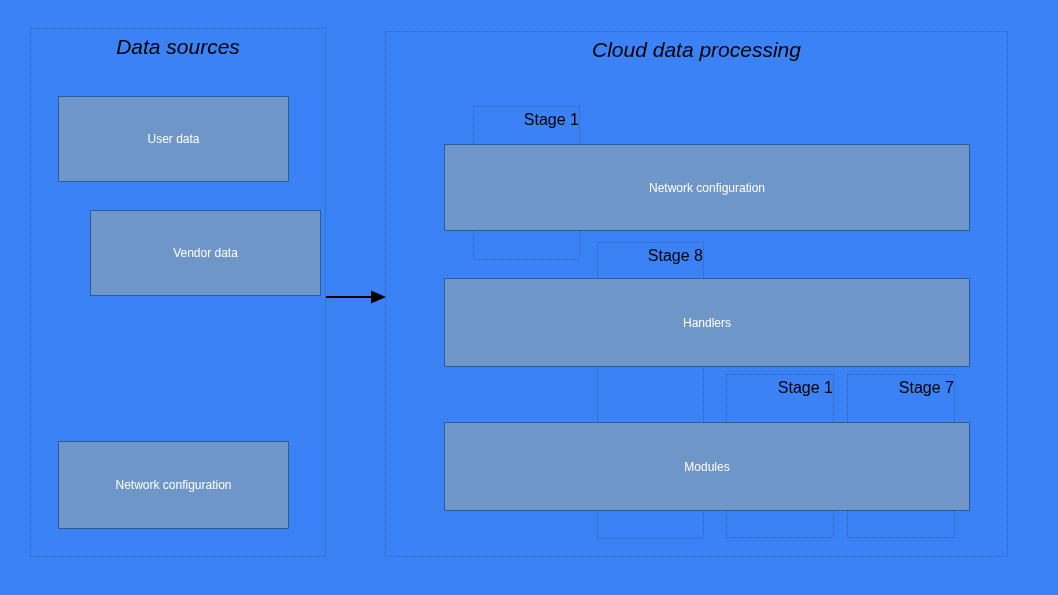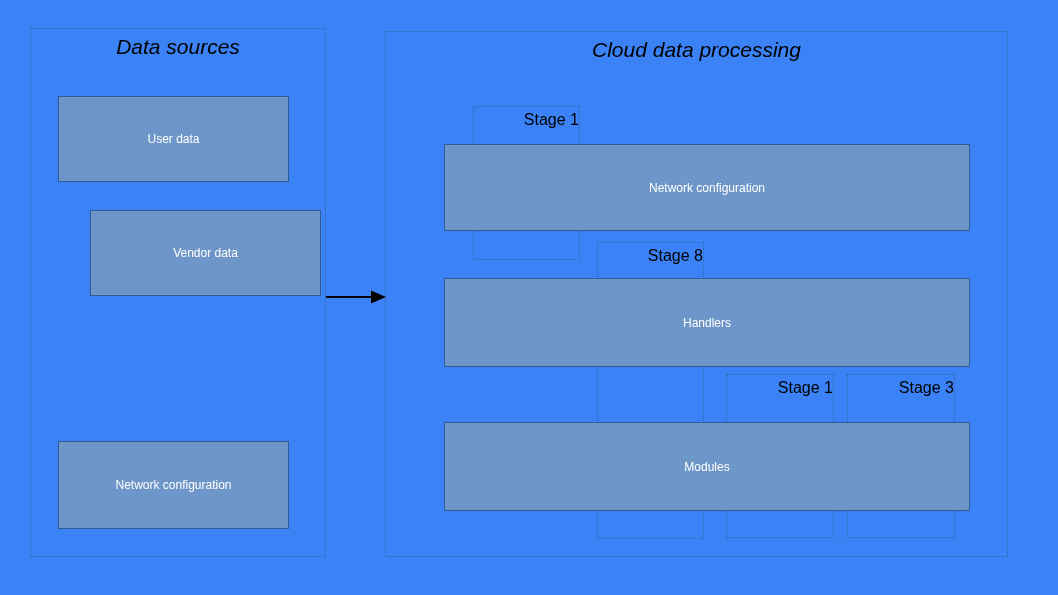--- a/index.html
+++ b/index.html
@@ -110,21 +110,21 @@
   <div id="stage-1" class="stagebox">
     <span class="stage-label">Stage 1</span>
   </div>
   <div id="stage-2" class="stagebox">
     <span class="stage-label">Stage 8</span>
   </div>
   <div id="stage-3" class="stagebox">
     <span class="stage-label">Stage 1</span>
   </div>
   <div id="stage-4" class="stagebox">
-    <span class="stage-label">Stage 3</span>
+    <span class="stage-label">Stage 7</span>
   </div>
 
   <div id="box-network-config" class="bluebox">
     <span>Network configuration</span>
   </div>
   <div id="box-modules" class="bluebox">
     <span>Modules</span>
   </div>
   <div id="box-handlers" class="bluebox">
     <span>Handlers</span>

